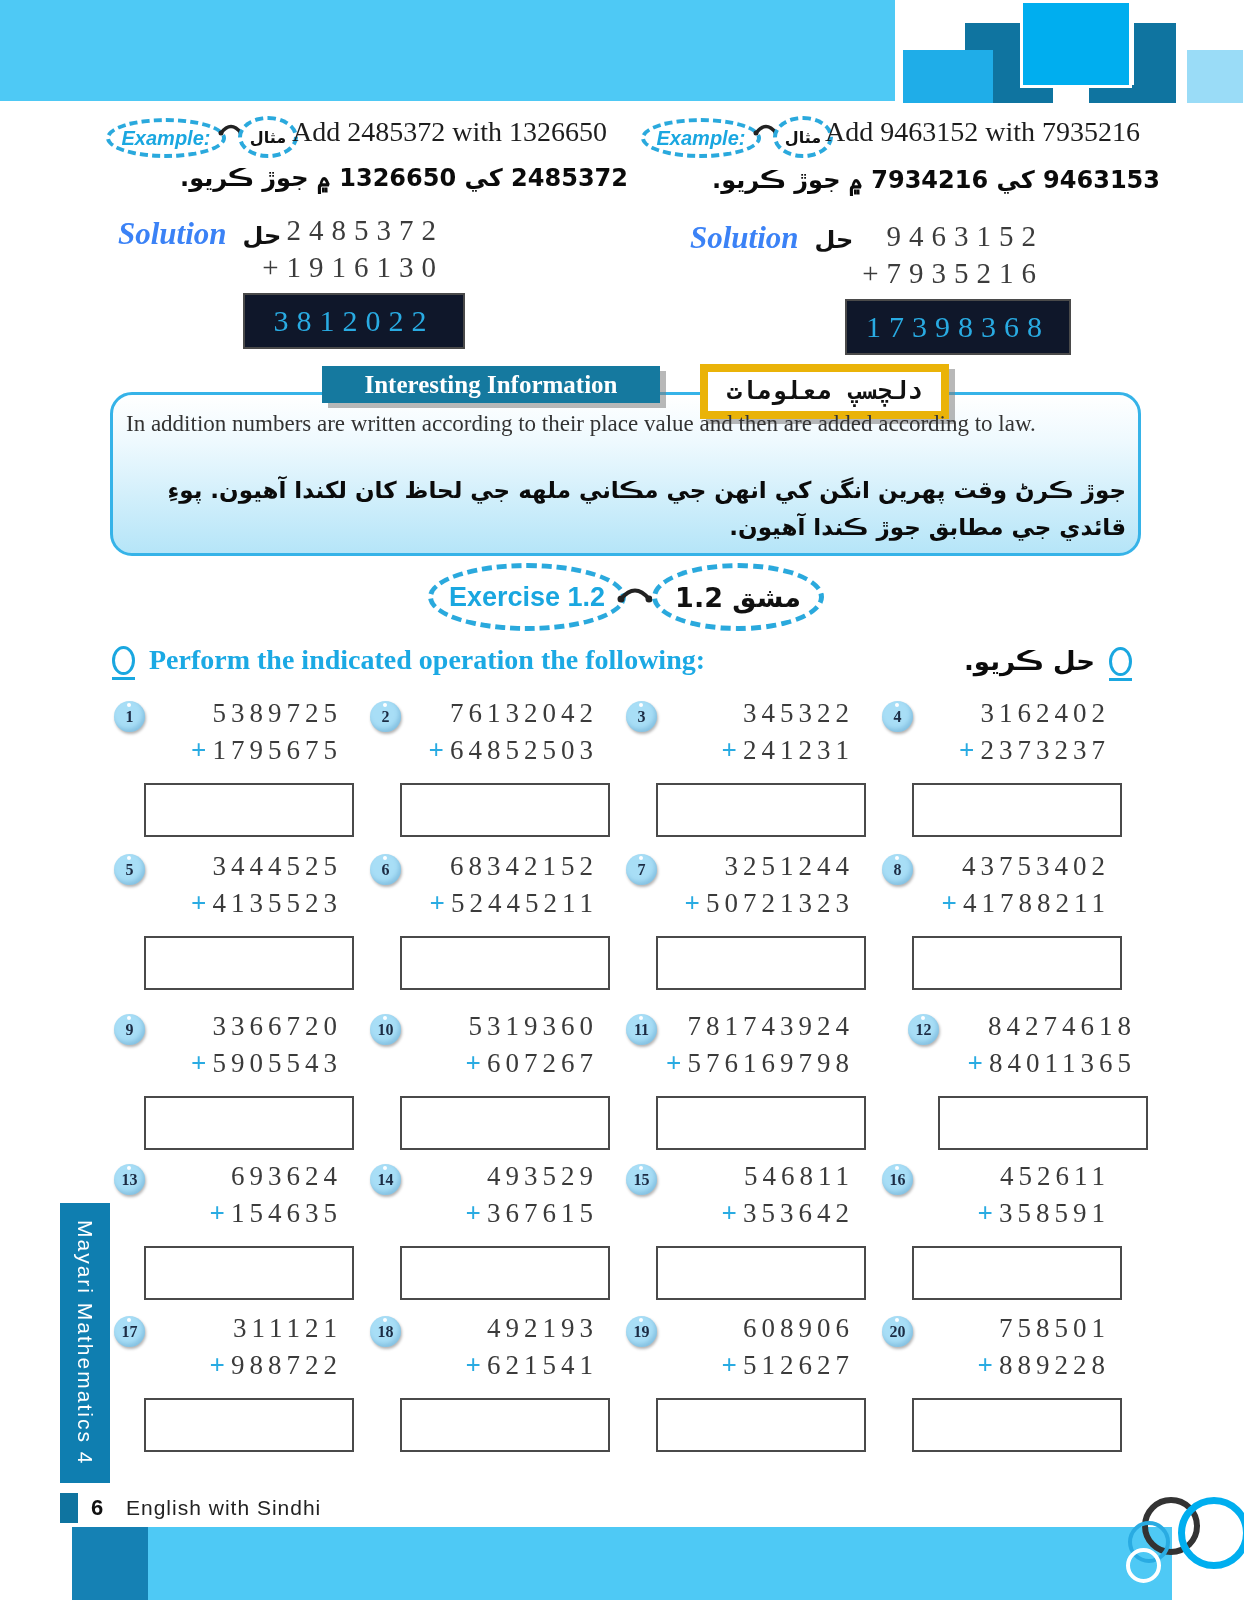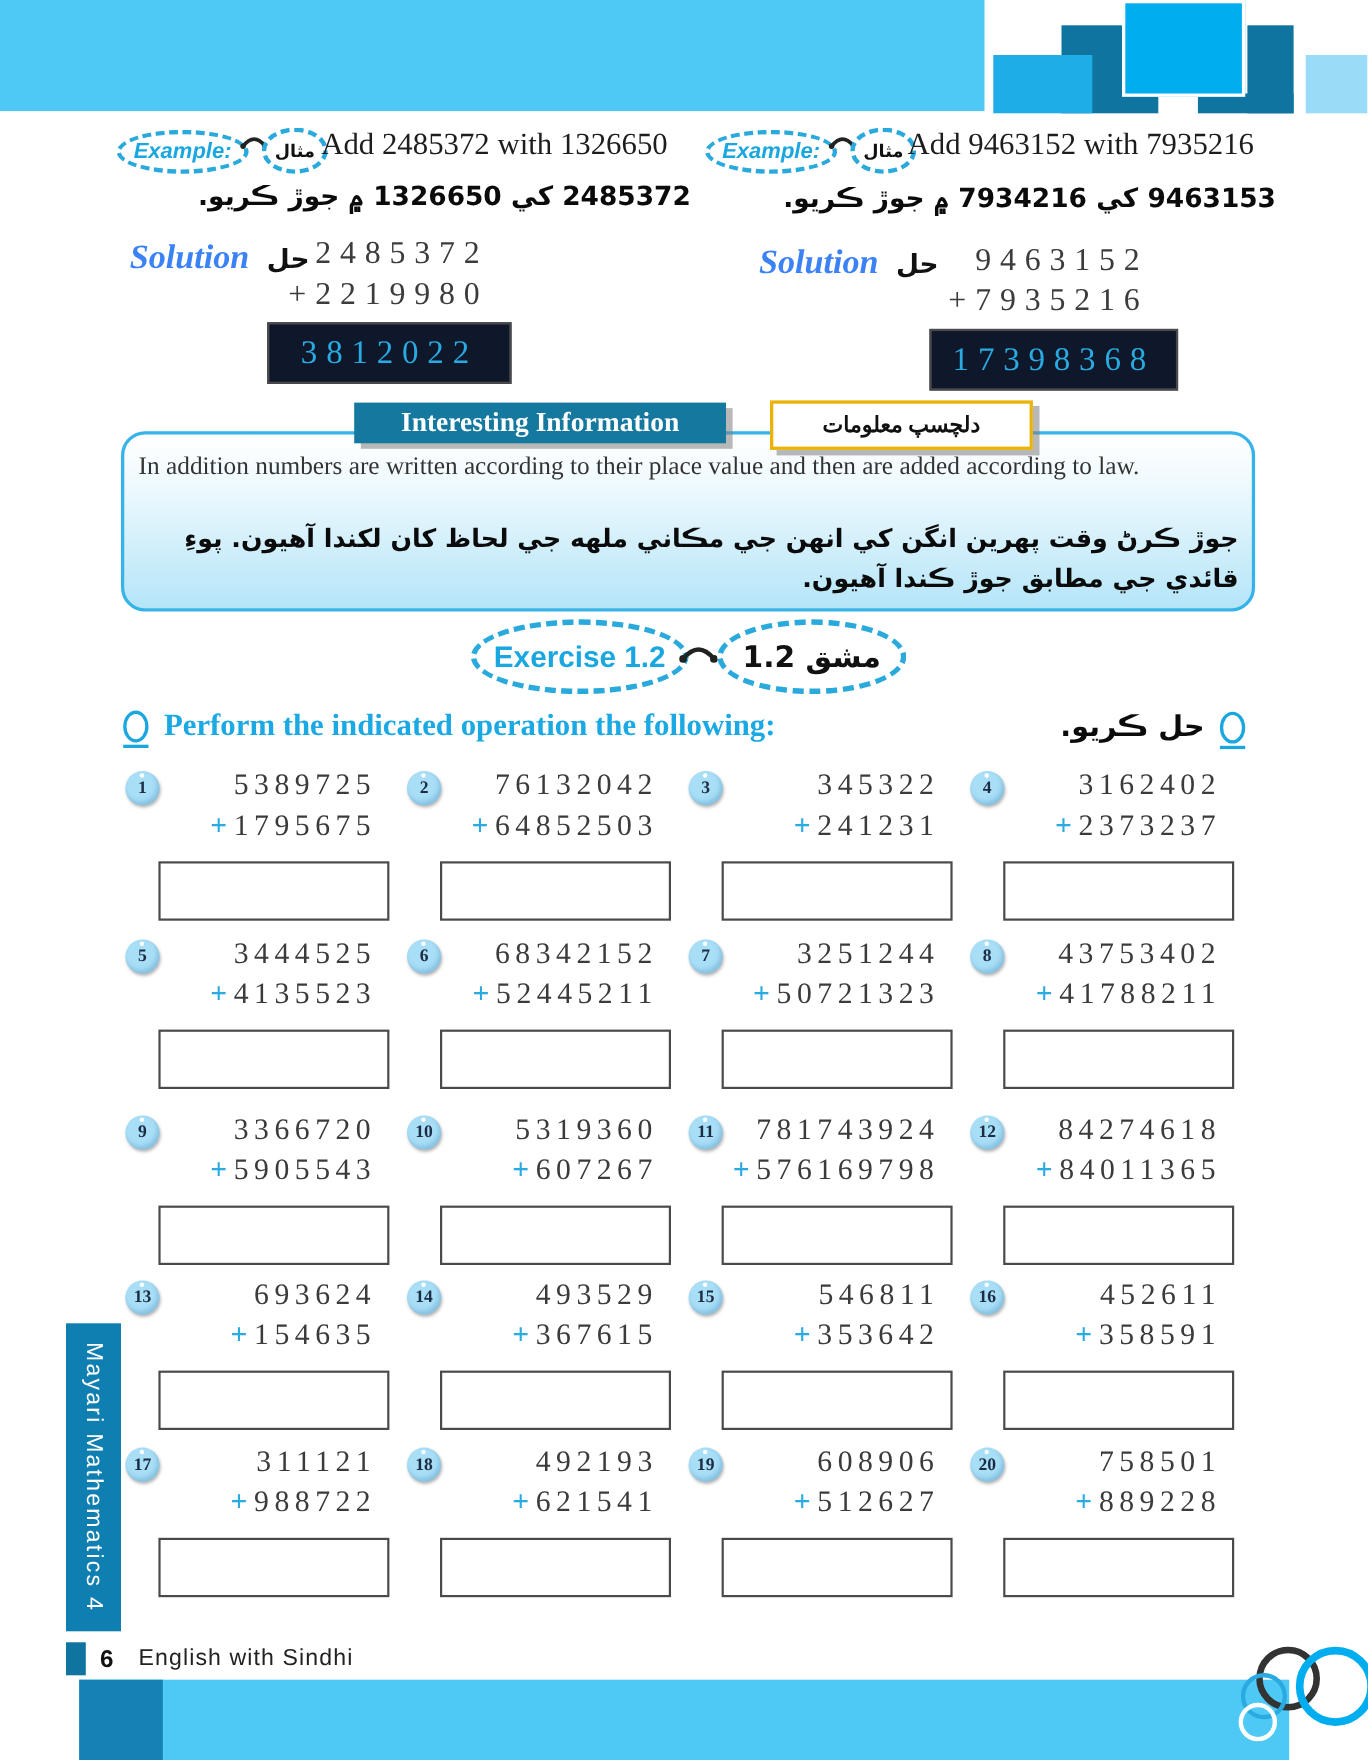--- a/index.html
+++ b/index.html
@@ -36,24 +36,24 @@
   .sol-plus{color:#3c3c3c;margin-right:8px;letter-spacing:0;}
   .sol-box{border:2px solid #4a4a4a;background:#0f172a;display:flex;align-items:center;justify-content:center;}
   .sol-sum{color:#29abe2;font-size:30px;letter-spacing:8px;}
 
   
   .info-box{left:110px;top:392px;width:1025px;height:158px;border:3px solid #36b3e8;border-radius:22px;
             background:linear-gradient(180deg,#ffffff 0%,#eef9fe 30%,#c9ecfa 75%,#b5e5f8 100%);}
   .info-hdr-en{left:322px;top:366px;width:338px;height:37px;background:#15799f;color:#fff;
             font-weight:bold;font-size:25px;display:flex;align-items:center;justify-content:center;
             box-shadow:6px 5px 0 rgba(125,125,125,.55);z-index:5;}
-  .info-hdr-sd{left:700px;top:364px;width:233px;height:39px;background:#fff;border:3px solid #eab308;
-            font-weight:bold;font-size:20px;color:#111;display:flex;align-items:center;justify-content:center;
+  .info-hdr-sd{left:700px;top:364px;width:233px;height:39px;background:#fff;border:8px solid #eab308;
+            font-weight:bold;font-size:25px;color:#111;display:flex;align-items:center;justify-content:center;
             box-shadow:6px 5px 0 rgba(125,125,125,.55);z-index:5;
-            font-family:Liberation Serif, serif;}
+            font-family:Liberation Mono, monospace;}
   .info-en{left:126px;top:408px;width:990px;font-size:23px;color:#333;line-height:32px;z-index:6;}
   .info-sd{right:118px;top:472px;width:1000px;direction:rtl;text-align:right;font-weight:bold;
            font-size:23px;color:#0b0b0b;line-height:37px;z-index:6;
            font-family:"DejaVu Sans","Liberation Sans",sans-serif;}
 
   
   .ex-badge{height:58px;border:5px dashed #2aa9dd;}
   .ex-badge-en{left:428px;top:563px;width:188px;}
   .ex-badge-en span{font-family:"Liberation Sans","DejaVu Sans",sans-serif;font-weight:bold;
                     font-size:27px;color:#1aa7e0;}
@@ -143,21 +143,21 @@
   </div>
   <div class="abs example-title" style="left:825px;top:116px;">Add 9463152 with 7935216</div>
   <div class="abs sd-line" style="right:84px;top:166px;">9463153 کي 7934216 ۾ جوڙ ڪريو.</div>
 
   <div class="abs" style="left:118px;top:216px;">
     <span class="sol-label-en">Solution</span>
     <span class="sol-label-sd" style="margin-left:12px;">حل</span>
   </div>
   <div class="abs sol-nums" style="left:248px;top:212px;width:196px;">
     <div>2485372</div>
-    <div><span class="sol-plus">+</span><span>2219980</span></div>
+    <div><span class="sol-plus">+</span><span>1916130</span></div>
   </div>
   <div class="abs sol-box" style="left:243px;top:293px;width:218px;height:52px;">
     <span class="sol-sum">3812022</span>
   </div>
 
   <div class="abs" style="left:690px;top:220px;">
     <span class="sol-label-en">Solution</span>
     <span class="sol-label-sd" style="margin-left:12px;">حل</span>
   </div>
   <div class="abs sol-nums" style="left:848px;top:218px;width:196px;">
@@ -301,21 +301,21 @@
       <div class="problem" style="left: 618px; top: 1006px;">
       <div class="p-badge">
         <span>11</span>
       </div>
       <div class="p-nums">
         <div>781743924</div>
         <div><span class="p-plus">+</span><span>576169798</span></div>
       </div>
       <div class="p-box"></div>
     </div>
-      <div class="problem" style="left: 874px; top: 1006px; text-decoration: underline;">
+      <div class="problem" style="left: 900px; top: 1006px; text-decoration: underline;">
       <div class="p-badge">
         <span>12</span>
       </div>
       <div class="p-nums">
         <div>84274618</div>
         <div><span class="p-plus">+</span><span>84011365</span></div>
       </div>
       <div class="p-box"></div>
     </div>
       <div class="problem" style="left: 106px; top: 1156px;">

